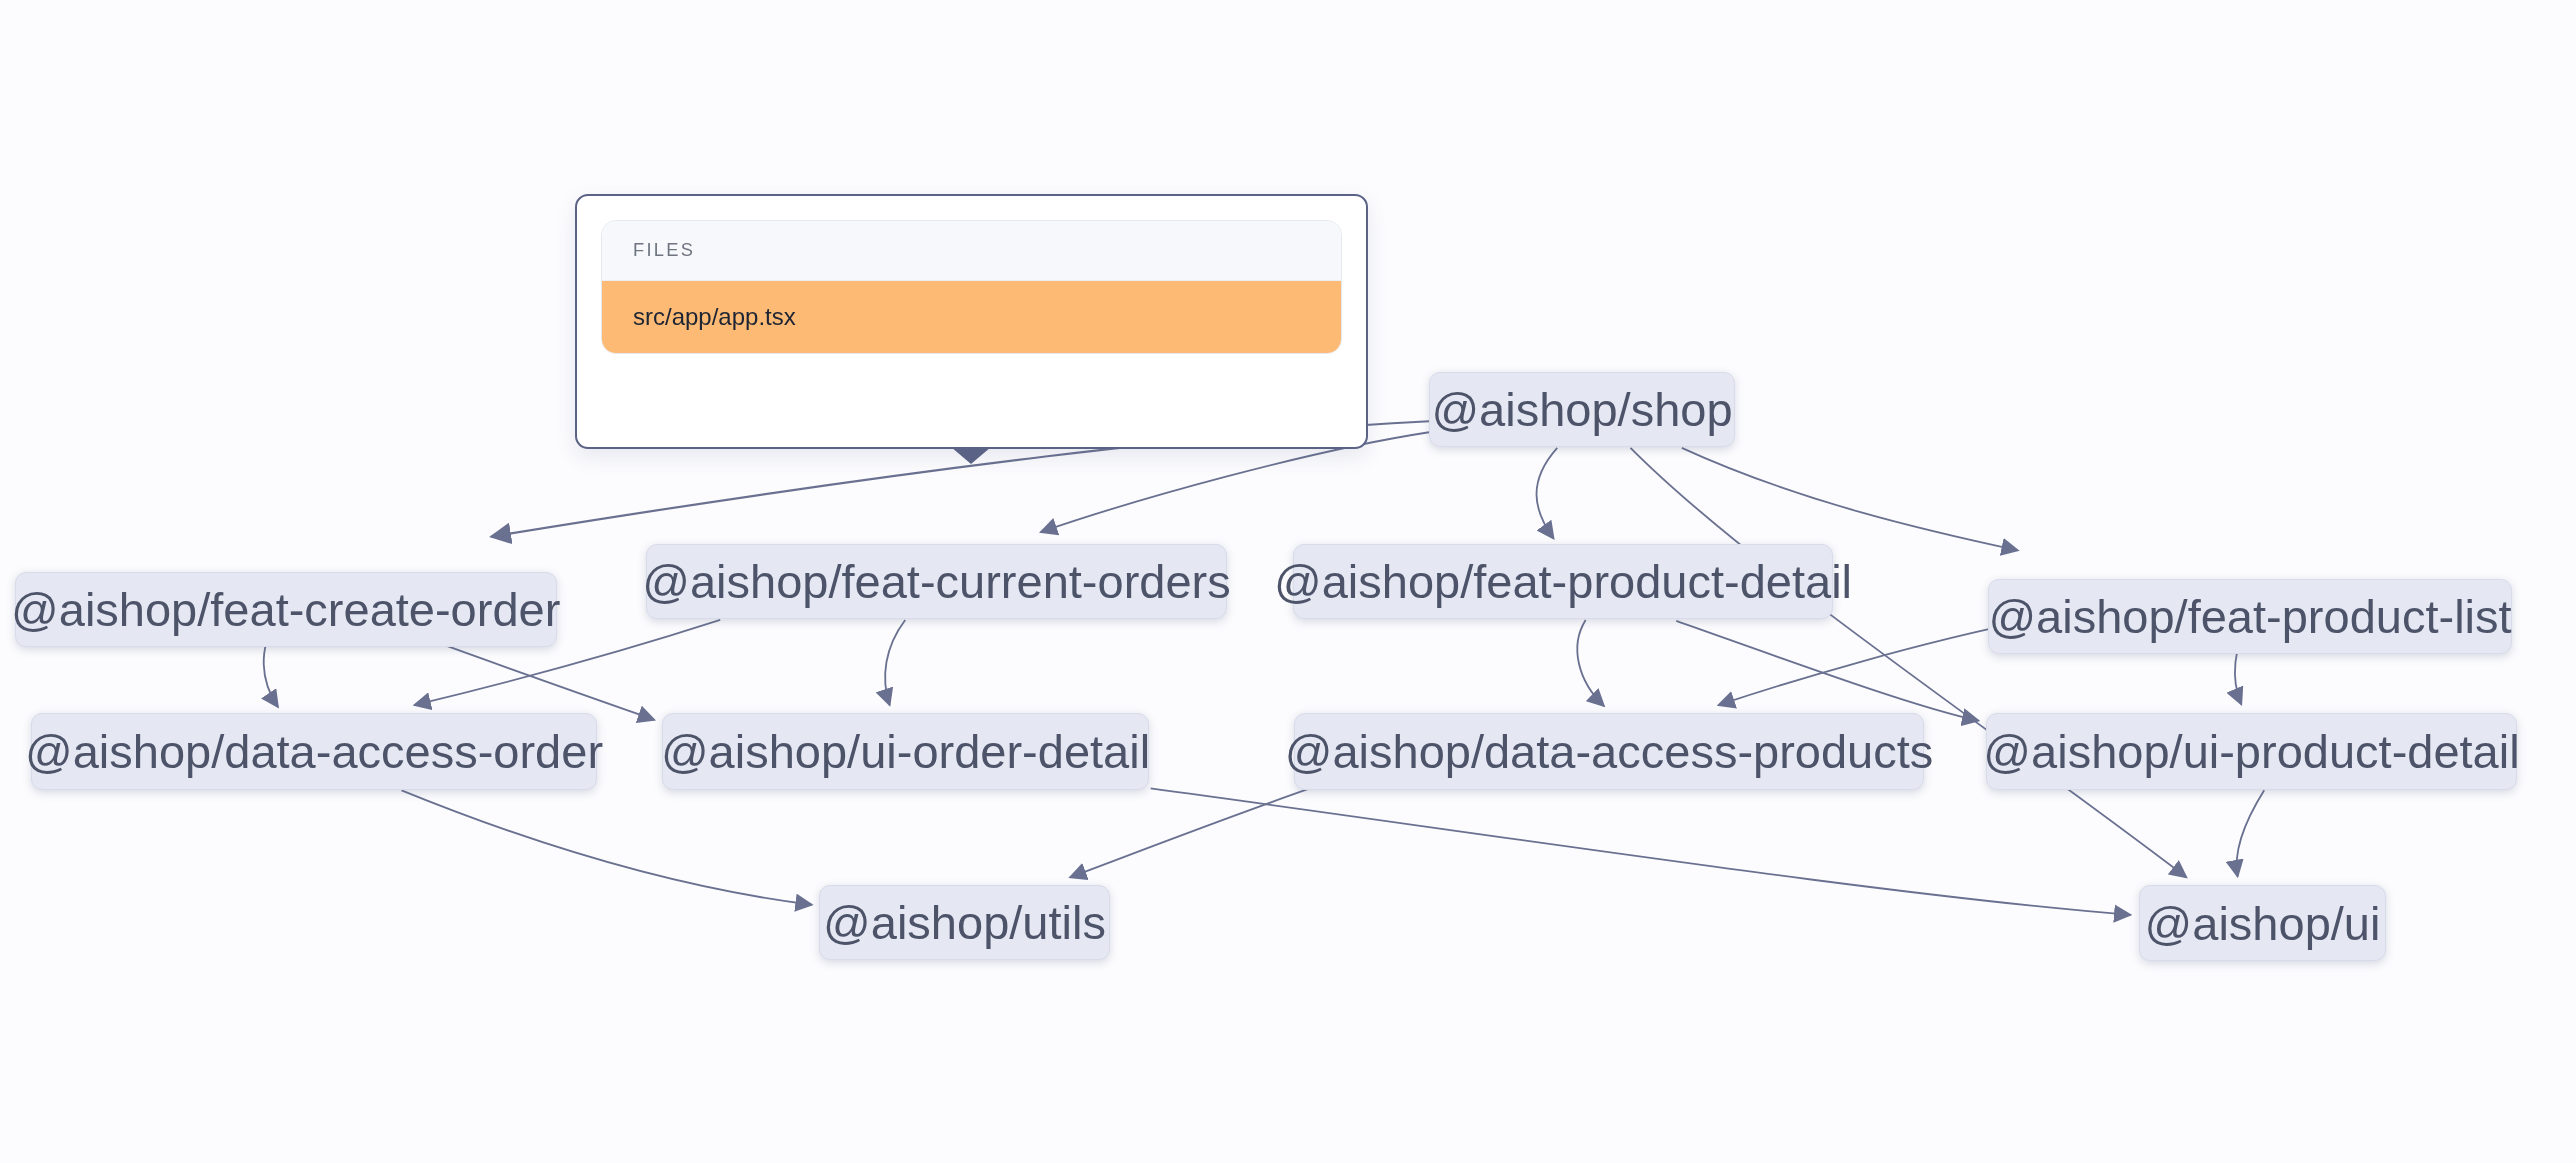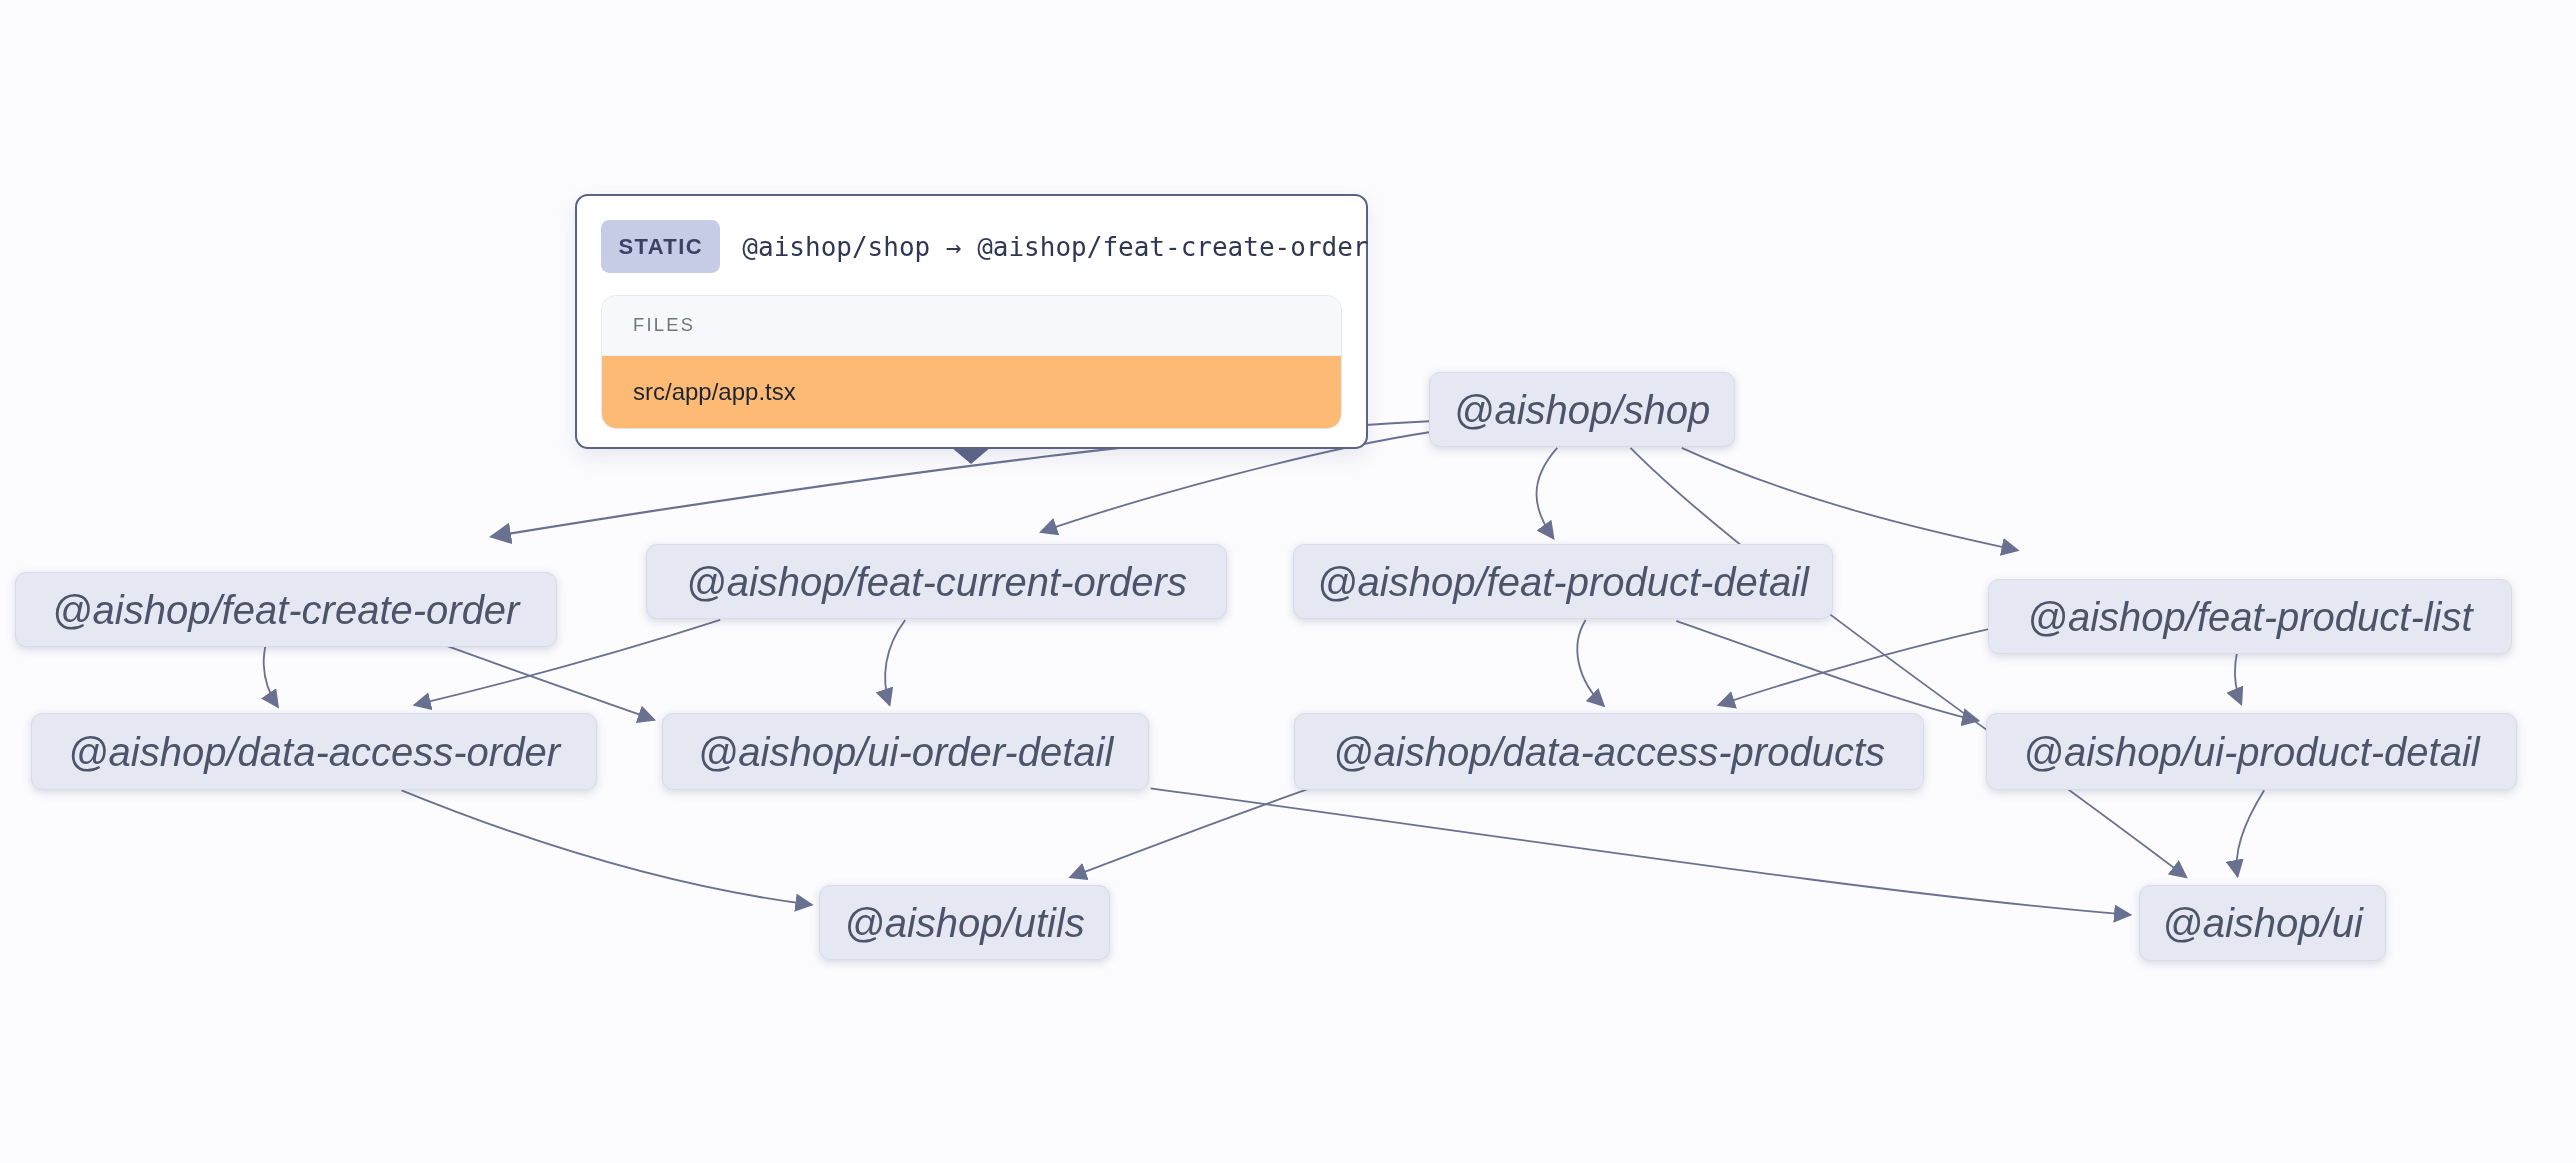--- a/index.html
+++ b/index.html
@@ -34,28 +34,27 @@
   .edge.hovered { stroke-width: 2.4px; }
   .node {
     position: absolute;
     z-index: 2;
     box-sizing: border-box;
     background: var(--node-fill);
     border: 1.4px solid var(--node-border);
     border-radius: 11px;
     box-shadow: 0 2.7px 8.2px rgba(90, 98, 130, 0.22);
     color: var(--node-text);
-    font-size: 40px;
+    font-size: 47px;
     line-height: 1;
     display: flex;
     align-items: center;
     justify-content: center;
     white-space: nowrap;
     cursor: pointer;
-    font-style: italic;
   }
   #tooltip {
     position: absolute;
     z-index: 3;
     box-sizing: border-box;
     background: #ffffff;
     border: 2.7px solid var(--tt-border);
     border-radius: 13px;
     box-shadow: 0 7.3px 20px rgba(80, 90, 130, 0.12);
     padding: 24px;
@@ -153,24 +152,20 @@
       <div class="node" style="left: 1988px; top: 544px; width: 524px; height: 75px; margin-top: 35px;">@aishop/feat-product-list</div>
       <div class="node" style="left: 31px; top: 713px; width: 566px; height: 77px;">@aishop/data-access-order</div>
       <div class="node" style="left: 662px; top: 713px; width: 487px; height: 77px;">@aishop/ui-order-detail</div>
       <div class="node" style="left: 1294px; top: 713px; width: 630px; height: 77px;">@aishop/data-access-products</div>
       <div class="node" style="left: 1986px; top: 713px; width: 531px; height: 77px;">@aishop/ui-product-detail</div>
       <div class="node" style="left: 819px; top: 885px; width: 291px; height: 75px;">@aishop/utils</div>
       <div class="node" style="left: 2139px; top: 885px; width: 247px; height: 76px;">@aishop/ui</div>
     </div>
 
   <div id="tooltip" style="left: 575px; top: 194px; width: 793px; height: 255px;">
-    <div class="tt-head">
-      <span class="badge">STATIC</span>
-      <span class="tt-title">@aishop/shop → @aishop/feat-create-order</span>
-    </div>
     <div class="files-box">
       <div class="files-header">FILES</div>
       <div class="file-row">src/app/app.tsx</div>
     </div>
     <div class="caret" style="left: 374px;"></div>
   </div>
 
 </div>
 
 

